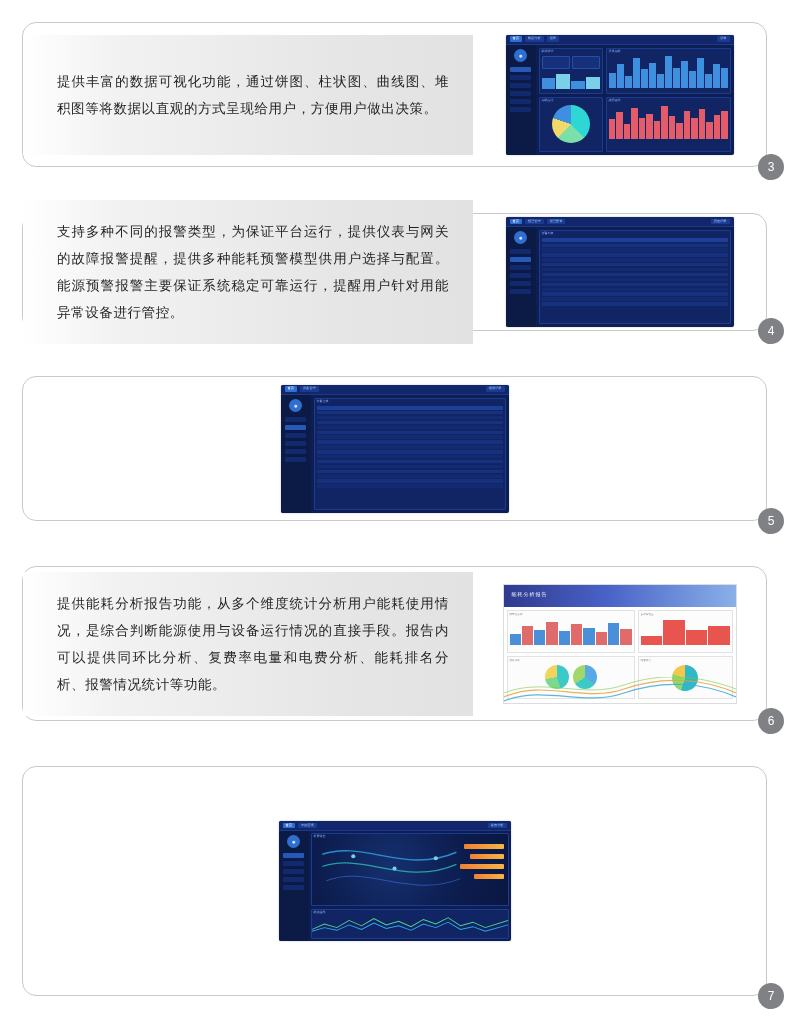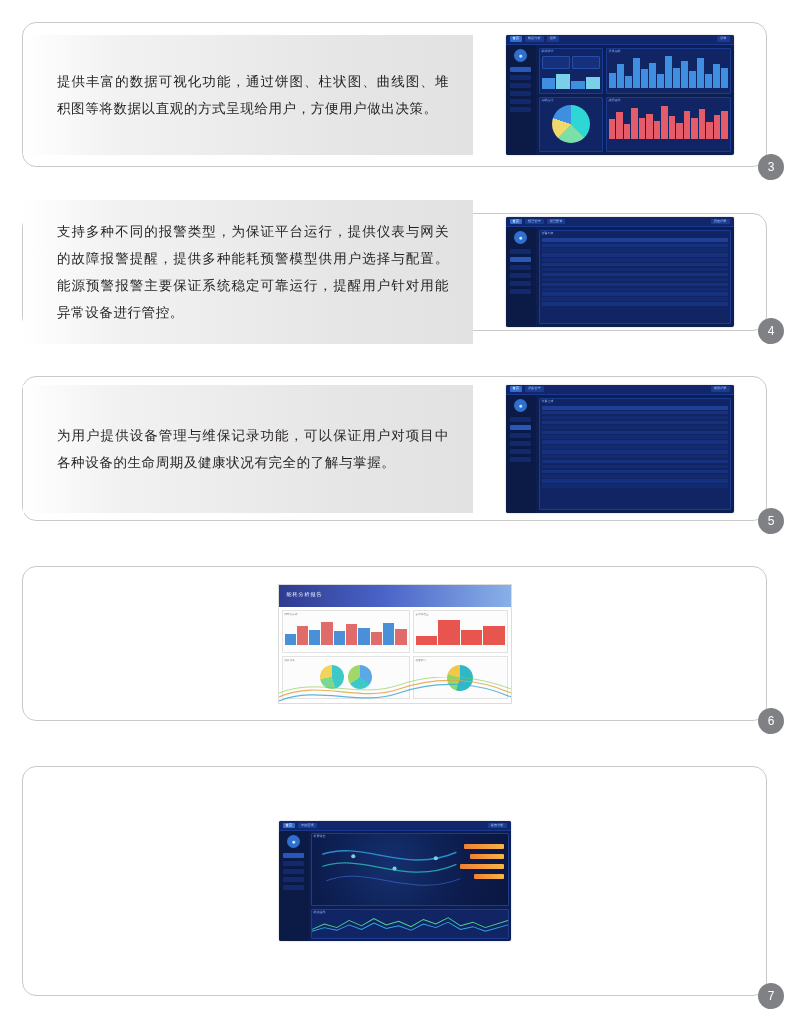--- a/index.html
+++ b/index.html
@@ -362,23 +362,20 @@
             </div>
           </div>
         </div>
       </div>
     </div>
     <div class="badge">4</div>
   </div>
 
   <div class="card" style="height:145px; margin-top:45px;">
     <div class="card-inner">
-      <div class="text-block">
-        <p>为用户提供设备管理与维保记录功能，可以保证用户对项目中各种设备的生命周期及健康状况有完全的了解与掌握。</p>
-      </div>
       <div class="img-block">
         <div class="dash" style="height:128px;">
           <div class="dash-top">
             <span class="tt act">首页</span>
             <span class="tt">设备管理</span>
             <span class="spacer"></span>
             <span class="tt">维保记录</span>
           </div>
           <div class="dash-body">
             <div class="dash-side">
@@ -416,20 +413,23 @@
             </div>
           </div>
         </div>
       </div>
     </div>
     <div class="badge">5</div>
   </div>
 
   <div class="card" style="height:155px; margin-top:45px;">
     <div class="card-inner">
+      <div class="text-block">
+        <p>提供能耗分析报告功能，从多个维度统计分析用户能耗使用情况，是综合判断能源使用与设备运行情况的直接手段。报告内可以提供同环比分析、复费率电量和电费分析、能耗排名分析、报警情况统计等功能。</p>
+      </div>
       <div class="img-block">
         <div class="report">
           <div class="rep-head">
             <span>能耗分析报告</span>
           </div>
           <div class="rep-grid">
             <div class="rep-card">
               <div class="ct">同环比分析</div>
               <div class="bars" style="height:30px;">
                 <i style="height:40%;background:#4a90d9"></i>

